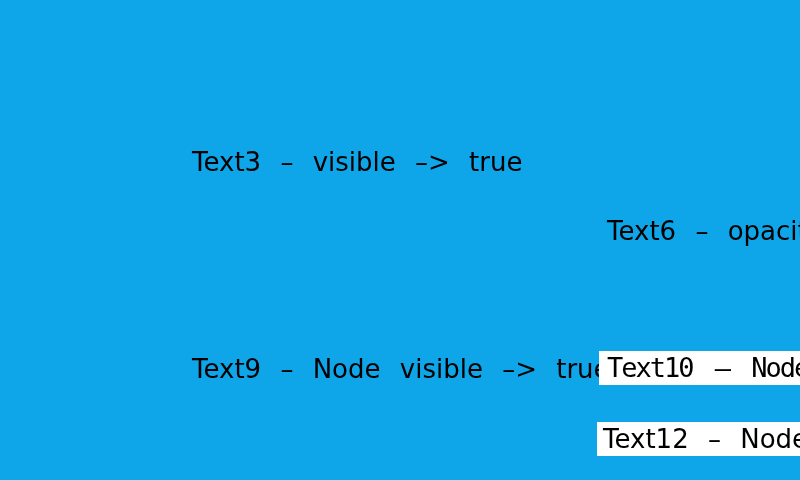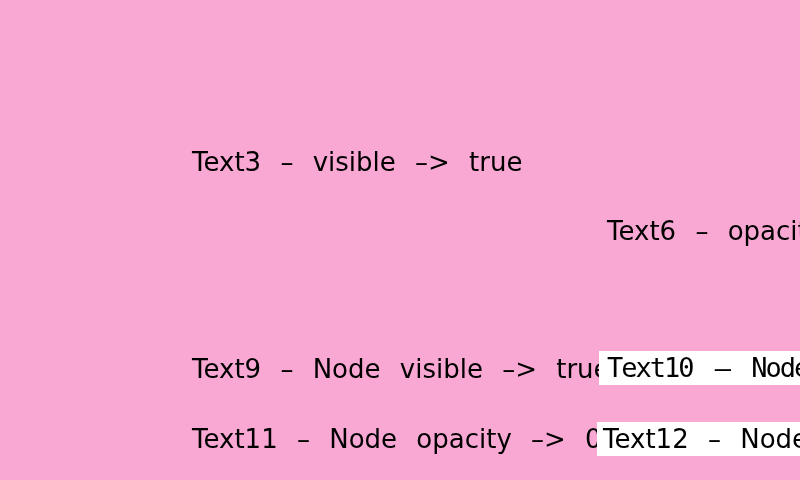--- a/index.html
+++ b/index.html
@@ -40,25 +40,24 @@
     word-spacing: 8px;
   }
   .l-text12 {
     left: 597px; top: 422px;
     padding-left: 6px;
   }
 </style>
 </head>
 <body>
 
-<div id="screen" style="background: #f9a8d4; color: rgb(0, 0, 0);">
+<div id="screen" style="background: #0ea5e9; color: rgb(0, 0, 0);">
   <div class="lbl l-text3">Text3 – visible –&gt; true</div>
 
   <div class="lbl l-text6">Text6 – opacity</div>
 
   <div class="lbl l-text9">Text9 – Node visible –&gt; true</div>
 
   <div class="lbl overlay l-text10" style="background: rgb(255, 255, 255);">Text10 – Node</div>
 
-  <div class="lbl l-text11">Text11 – Node opacity –&gt; 0</div>
 
   <div class="lbl overlay l-text12" style="background: rgb(255, 255, 255);">Text12 – Node</div>
 </div>
 
 </body></html>

